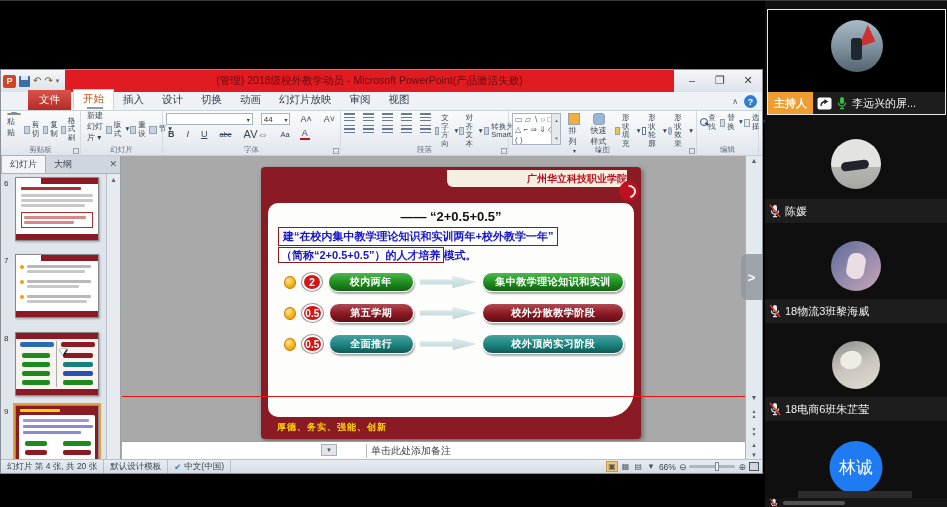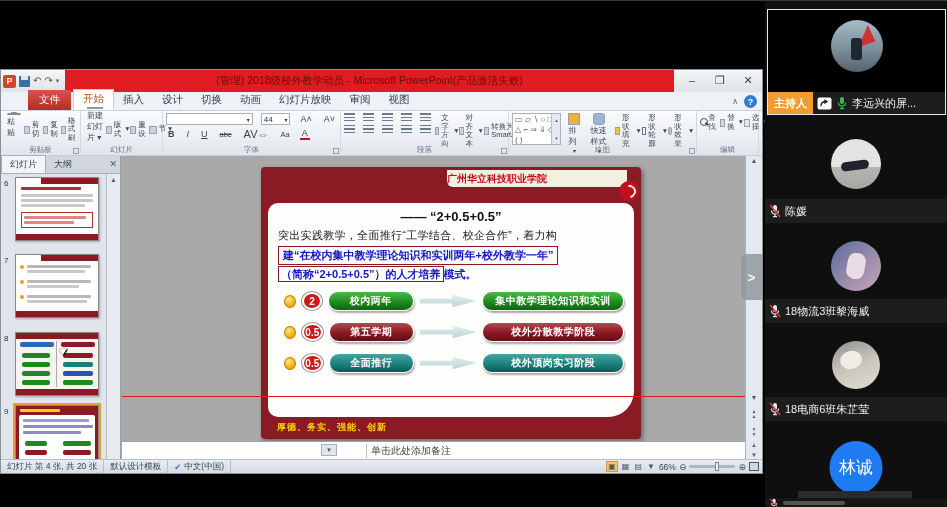--- a/index.html
+++ b/index.html
@@ -95,21 +95,21 @@
   .view-ic.on{background:#f5c66b;border:1px solid #c89a3e;}
   .zoom-slider{width:46px;height:3px;background:#aeb7c0;border-radius:2px;position:relative;}
   .zoom-thumb{position:absolute;left:26px;top:-3px;width:4px;height:9px;background:#f4f6f8;border:1px solid #7d8792;}
   .zbtn{font-size:9px;color:#4a5560;}
   .fit-ic{width:10px;height:9px;border:1px solid #4a5560;background:#cfd6dd;}
   
   .slide{position:absolute;left:139px;top:11px;width:380px;height:272px;background:#8a1b24;border-radius:4px;
          box-shadow:2px 2px 5px #00000066;z-index:2;}
   .slide-title{position:absolute;left:18px;top:8px;font-size:15px;font-weight:bold;color:#ffd400;letter-spacing:1px;}
   .school-band{position:absolute;left:186px;right:14px;top:3px;height:17px;background:#f5efe2;border-radius:0 0 6px 6px;
-               display:flex;align-items:center;justify-content:flex-start;}
+               display:flex;align-items:center;justify-content:flex-end;}
   .school-band span{font-size:10px;font-weight:bold;color:#c01020;}
   .swirl{position:absolute;right:2px;top:14px;width:20px;height:20px;border-radius:50%;background:#c01020;}
   .swirl::after{content:"";position:absolute;left:4px;top:4px;width:9px;height:9px;border:2px solid #f5efe2;
                 border-radius:50%;border-left-color:transparent;border-bottom-color:transparent;transform:rotate(35deg);}
   .slide-panel{position:absolute;left:7px;right:7px;top:36px;bottom:22px;background:#fdfdfb;
                border-radius:10px 10px 26px 10px;padding:6px 10px 0 10px;}
   .sub-line{text-align:center;font-size:13px;font-weight:bold;color:#111;margin-bottom:3px;}
   .body-line{font-size:11px;color:#181818;line-height:1.55;letter-spacing:.3px;}
   .hl1{border:1px solid #8c1822;color:#1616c8;font-weight:bold;font-size:11px;padding:1px 4px;margin-top:2px;width:fit-content;}
   .hl2{font-size:11px;font-weight:bold;color:#1616c8;margin-top:2px;}
@@ -424,21 +424,20 @@
       </div>
 
       <div class="editor">
         <div class="slide">
           <div class="school-band">
             <span>广州华立科技职业学院</span>
           </div>
           <div class="swirl"></div>
           <div class="slide-panel">
             <div class="sub-line">——  “2+0.5+0.5”</div>
-            <div class="body-line">突出实践教学，全面推行“工学结合、校企合作”，着力构</div>
             <div class="hl1">建“在校内集中教学理论知识和实训两年+校外教学一年”</div>
             <div class="hl2">
               <span class="boxed">（简称“2+0.5+0.5”）的人才培养</span><span>模式。</span>
             </div>
             <div class="diagram">
               <div class="drow">
                 <span class="badge"></span>
                 <span class="numc">2</span>
                 <span class="pill l c-green">校内两年</span>
                 <span class="arrow"></span>

